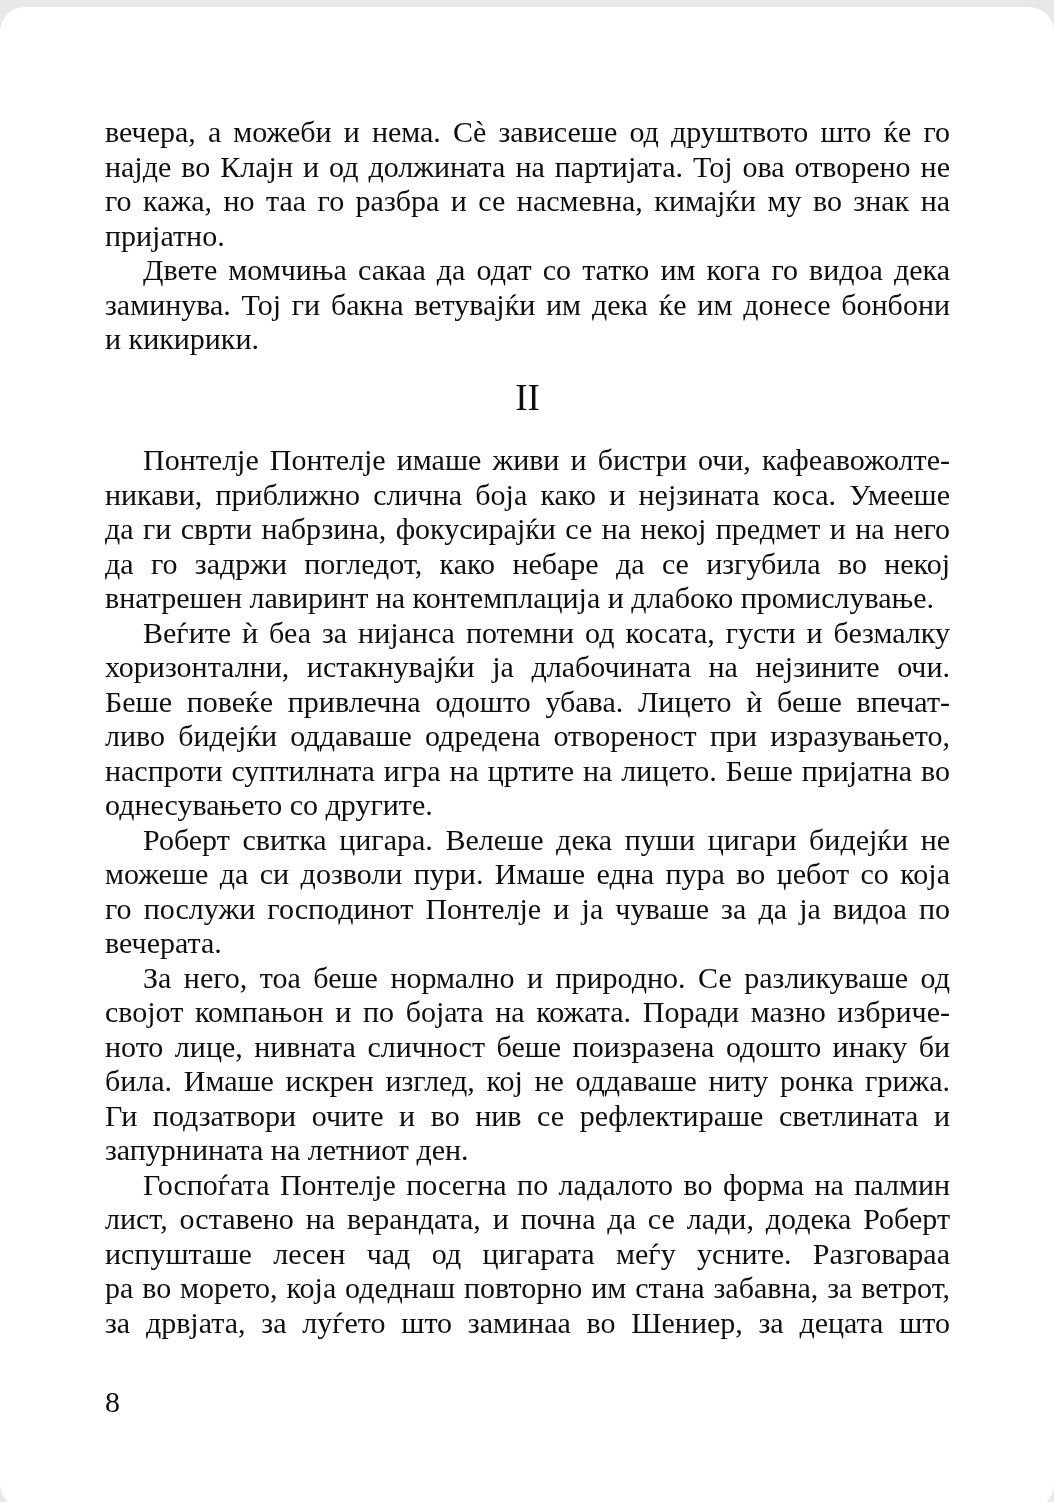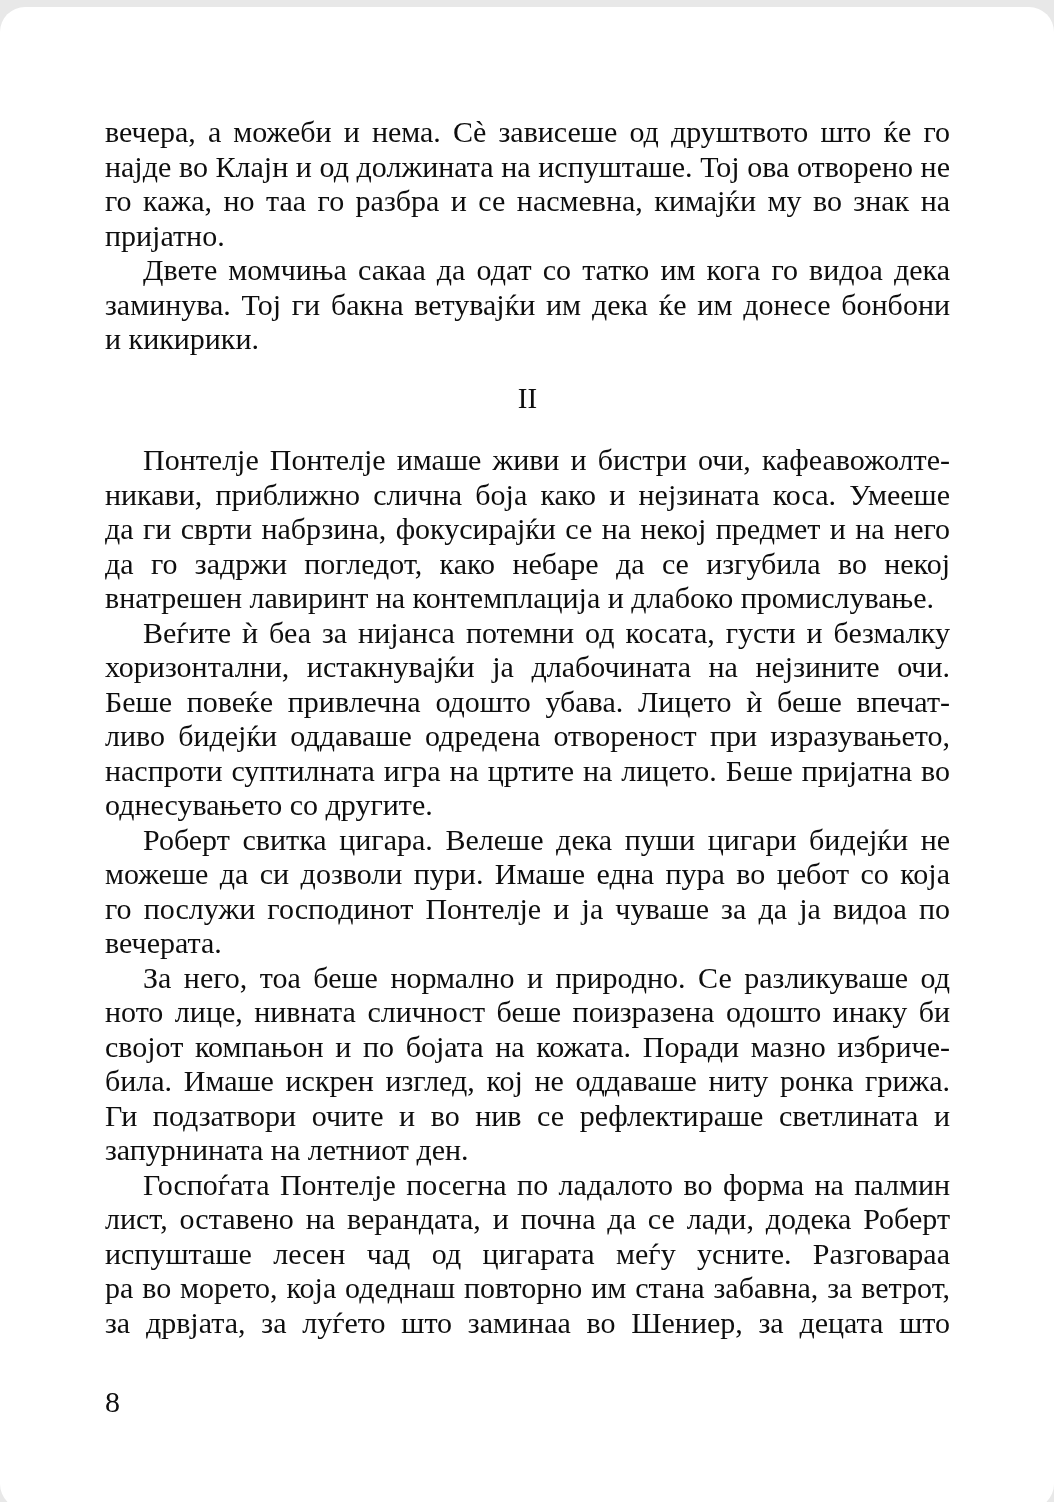--- a/index.html
+++ b/index.html
@@ -31,40 +31,40 @@
     text-align-last: justify;
     white-space: normal;
   }
   .jline.final {
     text-align-last: left;
   }
   .jline.indent {
     text-indent: 38px;
   }
   .heading {
-    font-size: 29px;
+    font-size: 37px;
     line-height: 34.5px;
     text-align: center;
     margin: 24px 0 28px 0;
   }
   .footer {
     position: absolute;
     left: 105px;
     top: 1378px;
     font-size: 30px;
     line-height: 34.5px;
   }
 </style>
 </head>
 <body>
 
 <div class="page" style="background: rgb(255, 255, 255); color: rgb(14, 14, 14);">
   <main class="text-block">
       <div class="jline">вечера, а можеби и нема. Сѐ зависеше од друштвото што ќе го</div>
-      <div class="jline">најде во Клајн и од должината на испушташе. Тој ова отворено не</div>
+      <div class="jline">најде во Клајн и од должината на партијата. Тој ова отворено не</div>
       <div class="jline">го кажа, но таа го разбра и се насмевна, кимајќи му во знак на</div>
       <div class="jline final">пријатно.</div>
       <div class="jline indent">Двете момчиња сакаа да одат со татко им кога го видоа дека</div>
       <div class="jline">заминува. Тој ги бакна ветувајќи им дека ќе им донесе бонбони</div>
       <div class="jline final">и кикирики.</div>
       <div class="heading">II</div>
       <div class="jline indent">Понтелје Понтелје имаше живи и бистри очи, кафеавожолте-</div>
       <div class="jline">никави, приближно слична боја како и нејзината коса. Умееше</div>
       <div class="jline">да ги сврти набрзина, фокусирајќи се на некој предмет и на него</div>
       <div class="jline">да го задржи погледот, како небаре да се изгубила во некој</div>
@@ -73,22 +73,22 @@
       <div class="jline">хоризонтални, истакнувајќи ја длабочината на нејзините очи.</div>
       <div class="jline">Беше повеќе привлечна одошто убава. Лицето ѝ беше впечат-</div>
       <div class="jline">ливо бидејќи оддаваше одредена отвореност при изразувањето,</div>
       <div class="jline">наспроти суптилната игра на цртите на лицето. Беше пријатна во</div>
       <div class="jline final">однесувањето со другите.</div>
       <div class="jline indent">Роберт свитка цигара. Велеше дека пуши цигари бидејќи не</div>
       <div class="jline">можеше да си дозволи пури. Имаше една пура во џебот со која</div>
       <div class="jline">го послужи господинот Понтелје и ја чуваше за да ја видоа по</div>
       <div class="jline final">вечерата.</div>
       <div class="jline indent">За него, тоа беше нормално и природно. Се разликуваше од</div>
+      <div class="jline">својот компањон и по бојата на кожата. Поради мазно избриче-</div>
       <div class="jline">ното лице, нивната сличност беше поизразена одошто инаку би</div>
-      <div class="jline">својот компањон и по бојата на кожата. Поради мазно избриче-</div>
       <div class="jline">била. Имаше искрен изглед, кој не оддаваше ниту ронка грижа.</div>
       <div class="jline">Ги подзатвори очите и во нив се рефлектираше светлината и</div>
       <div class="jline final">запурнината на летниот ден.</div>
       <div class="jline indent">Госпоѓата Понтелје посегна по ладалото во форма на палмин</div>
       <div class="jline">лист, оставено на верандата, и почна да се лади, додека Роберт</div>
       <div class="jline">испушташе лесен чад од цигарата меѓу усните. Разговараа</div>
       <div class="jline">ра во морето, која одеднаш повторно им стана забавна, за ветрот,</div>
       <div class="jline">за дрвјата, за луѓето што заминаа во Шениер, за децата што</div>
     </main>
   <div class="footer">8</div>

